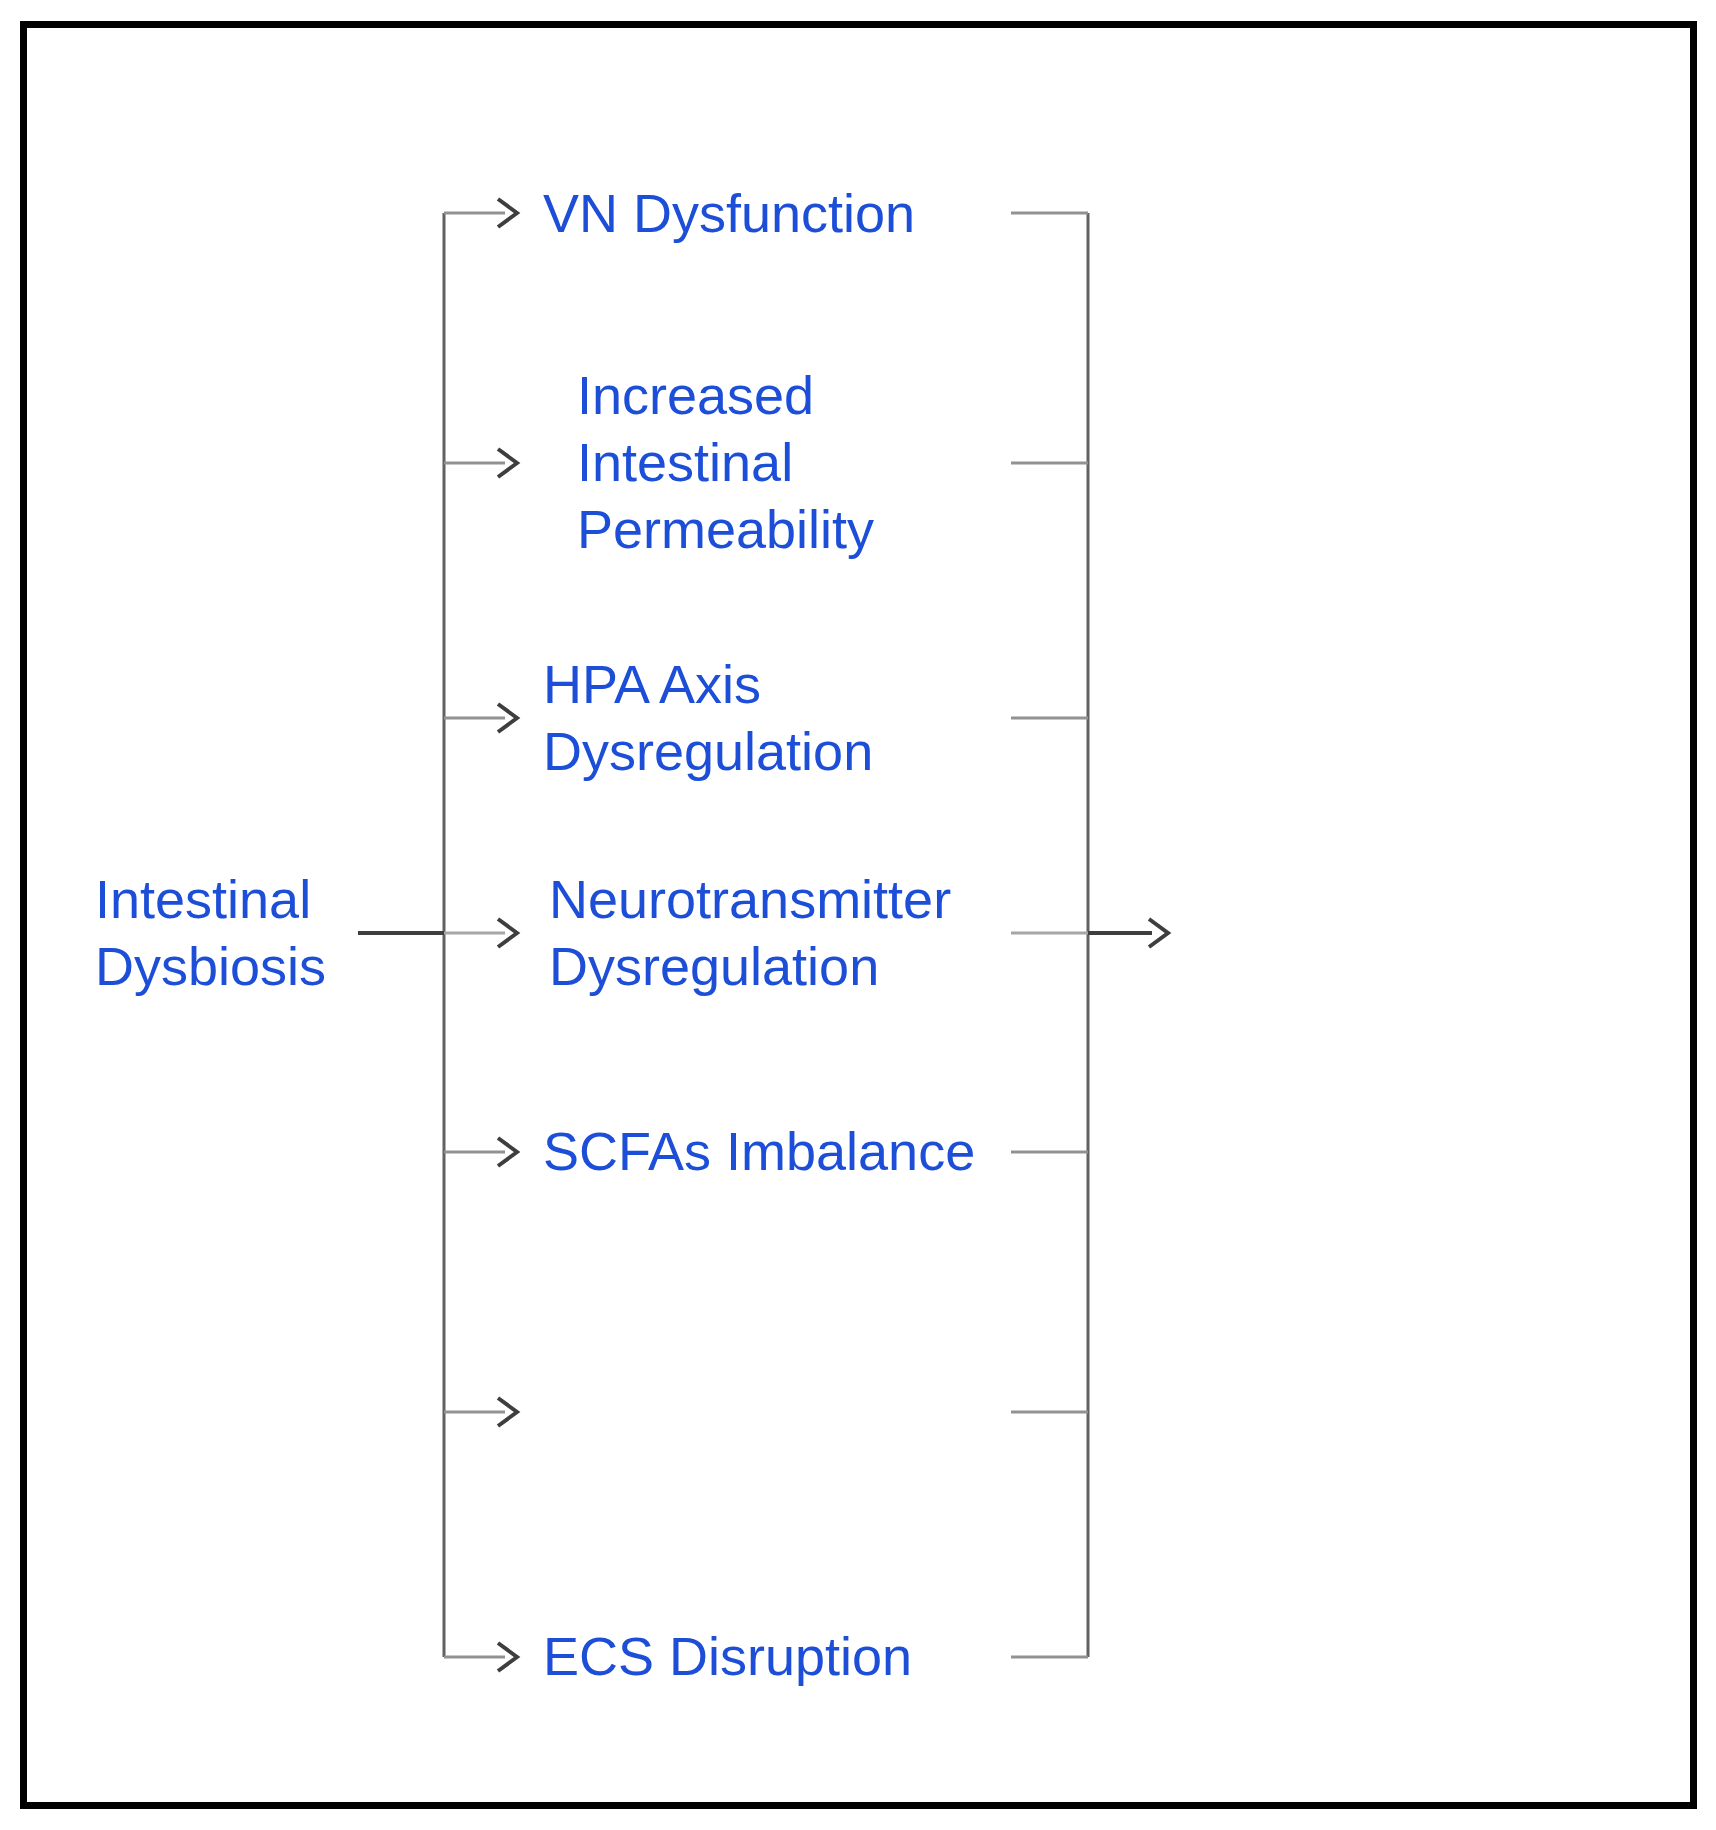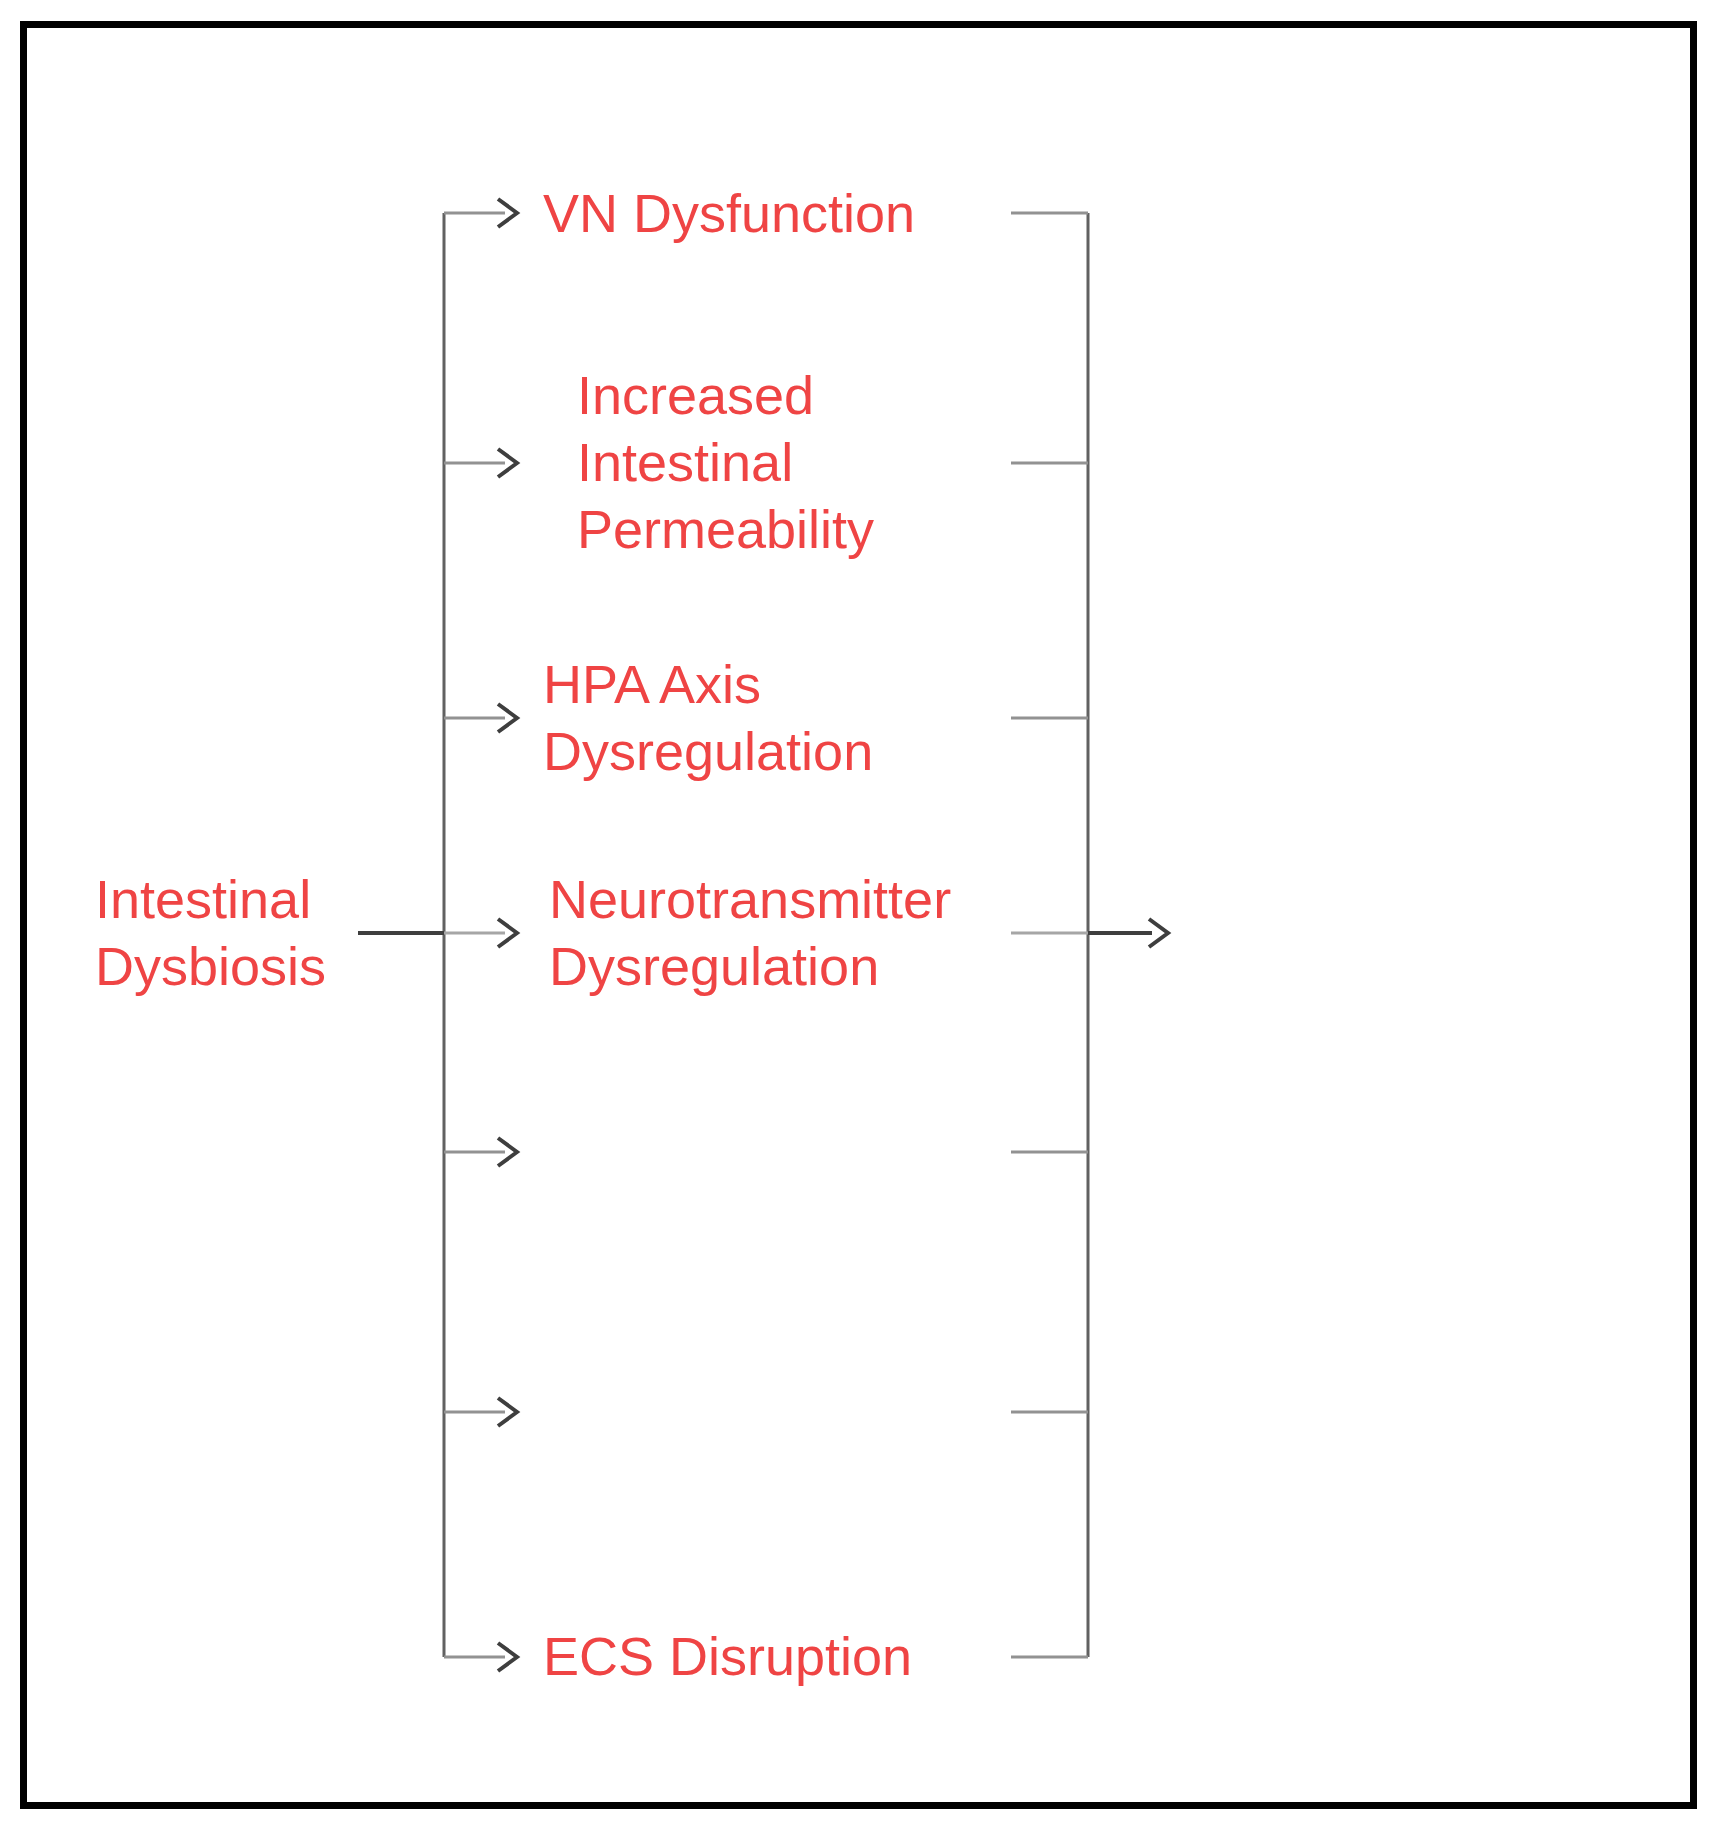--- a/index.html
+++ b/index.html
@@ -29,21 +29,21 @@
     position: absolute;
     left: 0;
     top: 0;
     width: 1716px;
     height: 1830px;
   }
   .node {
     position: absolute;
     font-size: 54px;
     line-height: 67px;
-    color: #ef4444;
+    color: #1d4ed8;
     white-space: pre-line;
     letter-spacing: 0;
   }
   .node--source { left: 95px;  top: 866px;  }
   .node--target { left: 1193px; top: 866px; }
   .node--m0 { left: 543px; top: 180px;  }
   .node--m1 { left: 543px; top: 362px; margin-left: 34px;  }
   .node--m2 { left: 543px; top: 651px;  }
   .node--m3 { left: 543px; top: 866px; margin-left: 6px;  }
   .node--m4 { left: 543px; top: 1118px; }
@@ -132,16 +132,17 @@
 Dysbiosis</div>
 
   <div class="node node--m0">VN Dysfunction</div>
   <div class="node node--m1">Increased
 Intestinal
 Permeability</div>
   <div class="node node--m2">HPA Axis
 Dysregulation</div>
   <div class="node node--m3">Neurotransmitter
 Dysregulation</div>
+  <div class="node node--m4">SCFAs Imbalance</div>
   <div class="node node--m6">ECS Disruption</div>
 
 
 </div>
 
 </body></html>

